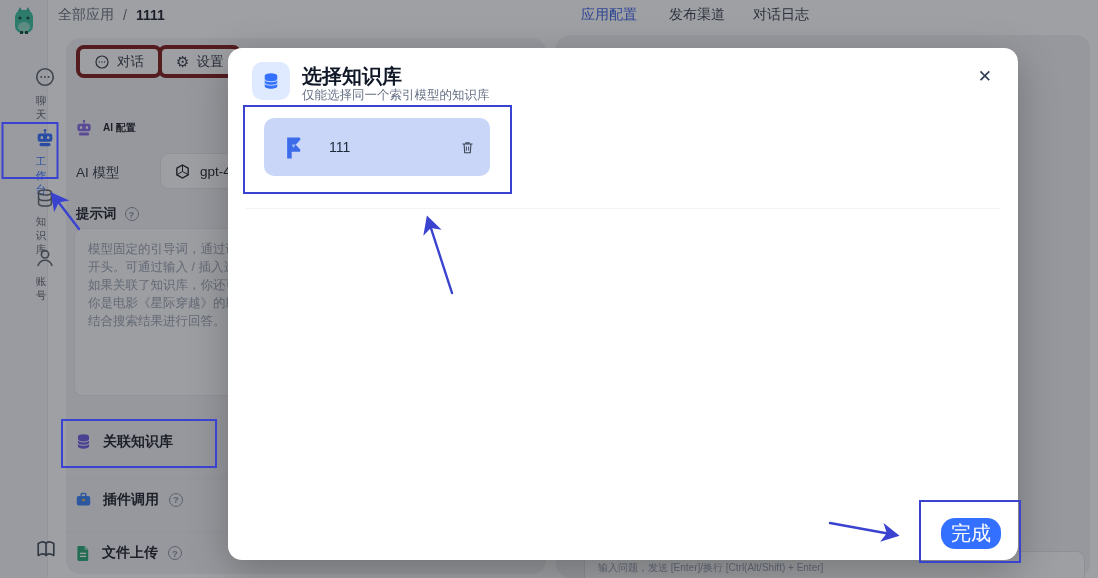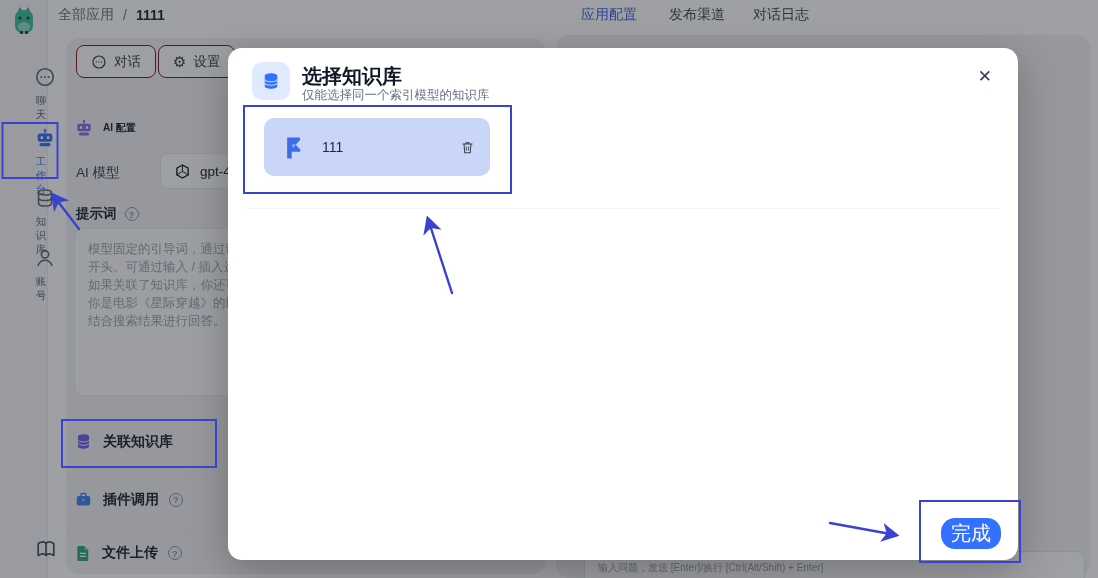--- a/index.html
+++ b/index.html
@@ -19,21 +19,21 @@
   .topbar { position:absolute; left:48px; top:0; right:0; height:30px; background:#ffffff; }
   .crumb { position:absolute; left:10px; top:6px; font-size:14px; color:#67707f; display:flex; gap:9px; align-items:center; }
   .crumb .cur { color:#1d2330; font-weight:bold; }
   .tab { position:absolute; top:6px; font-size:14px; color:#3c4453; cursor:pointer; }
   .tab.active { color:#3b62e4; }
 
   .panel { position:absolute; background:#f1f2f5; border-radius:14px; }
   .left-panel  { left:66px; top:38px; width:480px; height:536px; }
   .right-panel { left:556px; top:35px; width:534px; height:543px; }
 
-  .pill-btn { position:absolute; height:33px; background:#fdfdfe; border:1px solid #7f1d1d; border-radius:8px;
+  .pill-btn { position:absolute; height:33px; background:#fdfdfe; border:4px solid #7f1d1d; border-radius:8px;
               font-size:13.5px; color:#333b49; display:flex; align-items:center; gap:7px; padding:0 14px; cursor:pointer; }
 
   .sec-title { position:absolute; font-size:10px; font-weight:bold; color:#20242e; display:flex; align-items:center; gap:9px; }
   .field-lbl { position:absolute; font-size:13.5px; color:#353c49; }
   .model-select { position:absolute; left:160px; top:153px; width:380px; height:36px; background:#fdfdfe; border:1px solid #e4e7ec;
                   border-radius:8px; display:flex; align-items:center; gap:9px; padding:0 13px; font-size:13.5px; color:#20242e; cursor:pointer; }
   .help { display:inline-flex; width:14px; height:14px; border:1px solid #8b93a1; border-radius:50%;
           font-size:9.5px; color:#8b93a1; align-items:center; justify-content:center; font-weight:bold; }
   .prompt-area { position:absolute; left:74px; top:228px; width:466px; height:168px; background:#fbfbfd;
                  border:1px solid #e7e9f0; border-radius:8px; padding:11px 13px; cursor:text; }
@@ -50,21 +50,21 @@
 
   
   .modal { position:absolute; left:228px; top:48px; width:790px; height:512px; background:#ffffff; border-radius:14px;
            box-shadow:0 12px 40px rgba(0,0,0,0.25); z-index:10; }
   .m-icon { position:absolute; left:24px; top:14px; width:38px; height:38px; border-radius:10px; background:#dfe9ff;
             display:flex; align-items:center; justify-content:center; }
   .m-title { position:absolute; left:74px; top:15px; font-size:20px; font-weight:bold; color:#101828; }
   .m-sub { position:absolute; left:74px; top:39px; font-size:12.5px; color:#667085; }
   .m-close { position:absolute; right:26px; top:20px; font-size:17px; color:#344054; cursor:pointer; line-height:1; }
   .kb-card { position:absolute; left:36px; top:70px; width:226px; height:58px; background:#c9d6f8; border-radius:10px;
-             display:flex; align-items:center; gap:14px; padding:4px 15px; cursor:pointer; }
+             display:flex; align-items:center; gap:21px; padding:4px 15px; cursor:pointer; }
   .kb-name { font-size:14px; color:#1d2939; }
   .kb-trash { margin-left:auto; cursor:pointer; display:flex; }
   .m-div { position:absolute; left:18px; right:18px; top:160px; height:1px; background:#f1f3f6; }
   .empty { position:absolute; left:0; right:0; top:222px; text-align:center; }
   .empty-circle { width:58px; height:58px; border:1px solid #e3e6ec; border-radius:50%; margin:0 auto;
                   display:flex; align-items:center; justify-content:center; }
   .empty-text { margin-top:16px; font-size:14px; color:#667085; }
   .done-btn { position:absolute; left:713px; top:470px; width:60px; height:31px; background:#3370ff; color:#ffffff;
               font-size:20px; border:none; border-radius:14px; display:flex; align-items:center; justify-content:center; cursor:pointer; }
 

